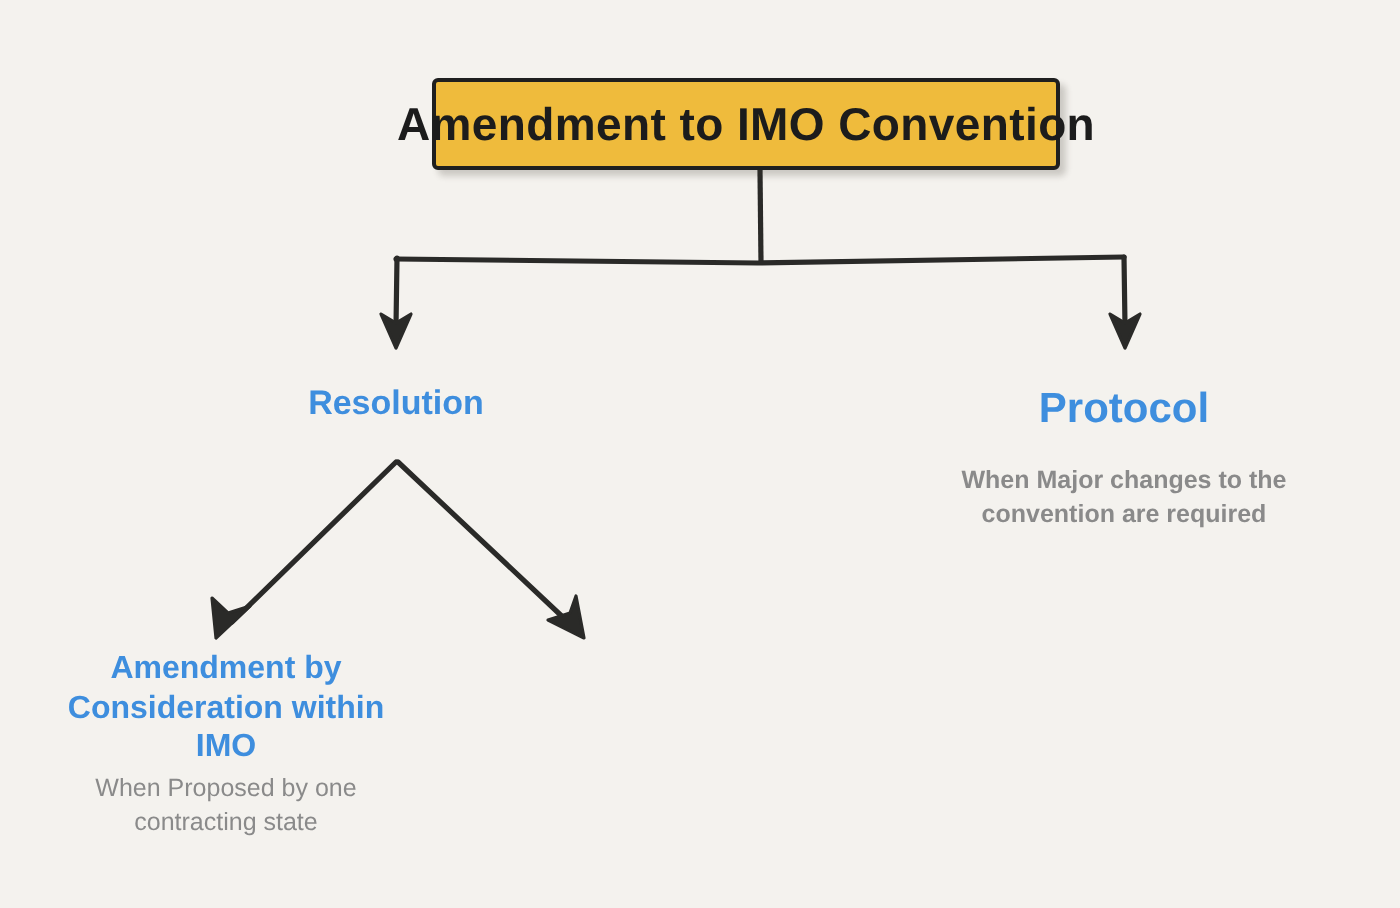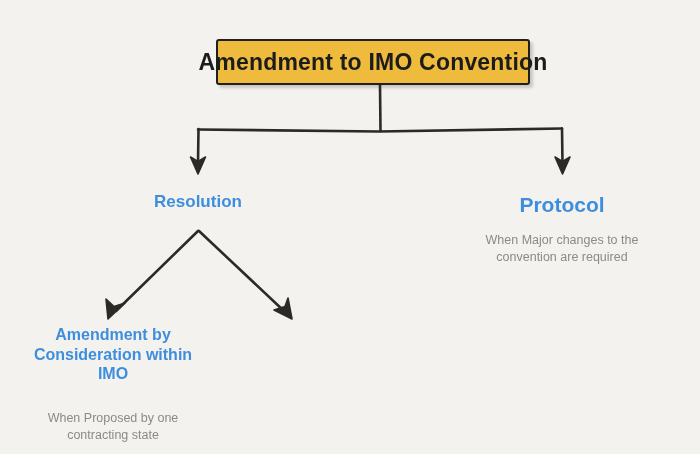--- a/index.html
+++ b/index.html
@@ -76,29 +76,29 @@
     width: 180px;
   }
   #node-resolution .node-title { font-size: 17px; }
 
   #node-protocol {
     left: 472px;
     top: 192px;
     width: 180px;
   }
   #node-protocol .node-title { font-size: 21px; }
-  #node-protocol .node-caption { margin-top: 14px; }
+  #node-protocol .node-caption { margin-top: 14px; font-weight: bold; }
 
   #node-consideration {
     left: 20px;
     top: 325px;
     width: 186px;
   }
   #node-consideration .node-title { font-size: 16px; }
-  #node-consideration .node-caption { margin-top: 26px; }
+  #node-consideration .node-caption { margin-top: 2px; }
 
   #node-conference {
     left: 200px;
     top: 325px;
     width: 192px;
   }
   #node-conference .node-title { font-size: 17px; }
   #node-conference .node-caption { margin-top: 16px; }
 </style>
 </head>

